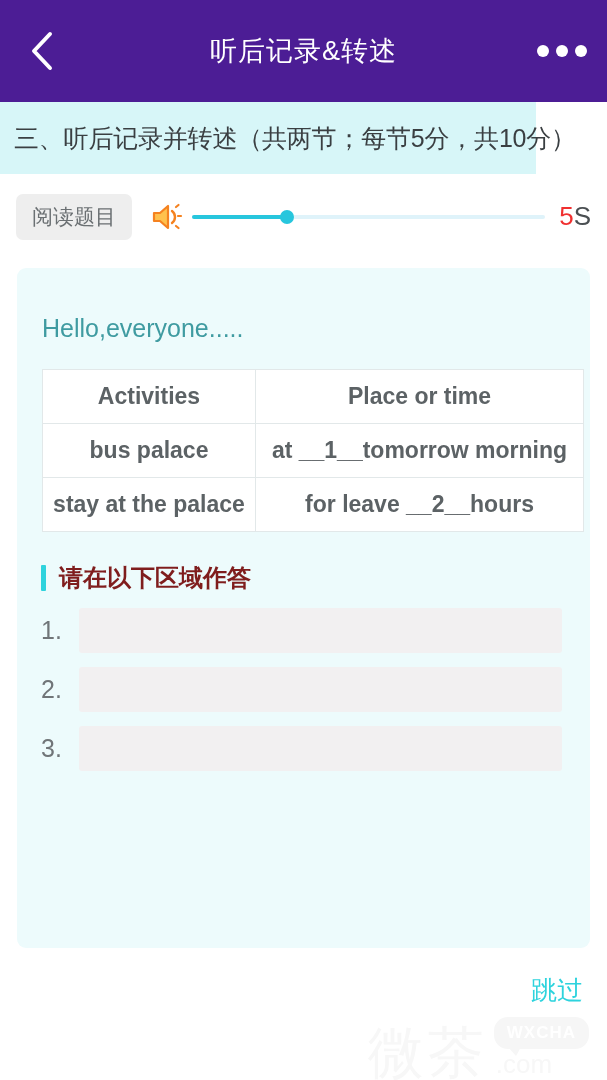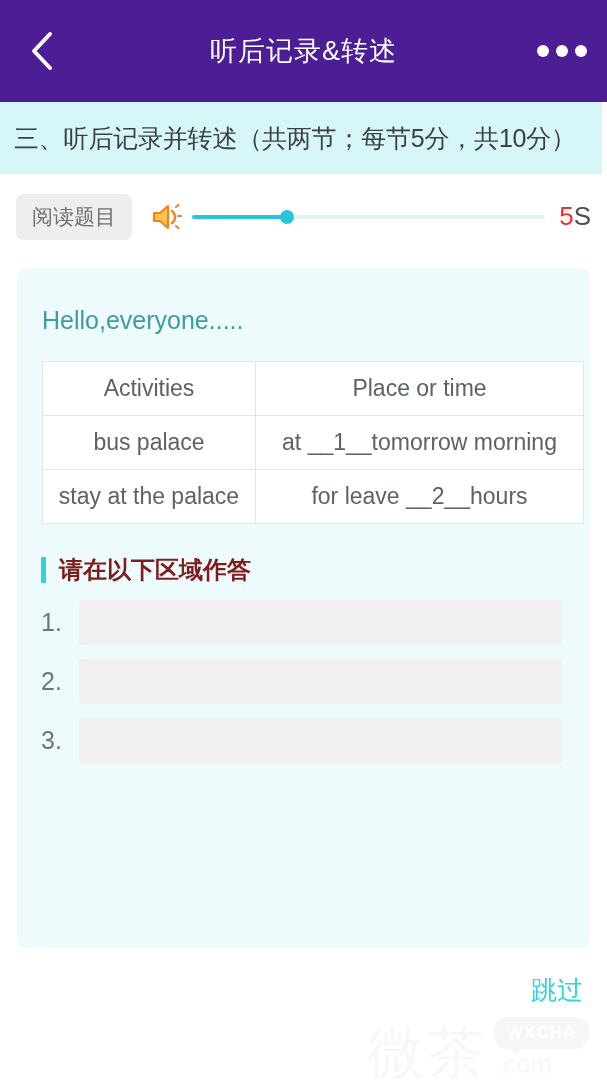--- a/index.html
+++ b/index.html
@@ -53,21 +53,21 @@
   .more-btn i {
     display: block;
     width: 12px;
     height: 12px;
     border-radius: 50%;
     background: #ffffff;
   }
 
   
   .subtitle-bar {
-    width: 602px;
+    width: 536px;
     height: 72px;
     background: #d7f6f8;
     display: flex;
     align-items: center;
     padding-left: 14px;
   }
   .subtitle-bar .txt {
     color: #3a3f42;
     font-size: 25px;
     letter-spacing: -0.2px;
@@ -146,21 +146,21 @@
   .timer .unit { color: #4a4f52; }
 
   
   .card {
     position: relative;
     margin: 9px 17px 0 17px;
     width: 573px;
     height: 680px;
     background: #edfbfc;
     border-radius: 9px;
-    padding: 4px 12px;
+    padding: 12px 12px;
   }
   .greeting {
     color: #3f9ba1;
     font-size: 25px;
     padding: 34px 0 0 13px;
   }
 
   
   .tbl {
     margin: 26px 0 0 13px;
@@ -169,20 +169,21 @@
     background: #ffffff;
     table-layout: fixed;
   }
   .tbl td {
     border: 1px solid #e2e8e9;
     text-align: center;
     color: #5c6265;
     font-size: 23px;
     height: 54px;
     padding: 3px 4px;
+    font-weight: bold;
   }
   .tbl td.col-a { width: 213px; }
 
   
   .answer-head {
     display: flex;
     align-items: center;
     margin: 30px 0 0 12px;
   }
   .answer-head .bar {

